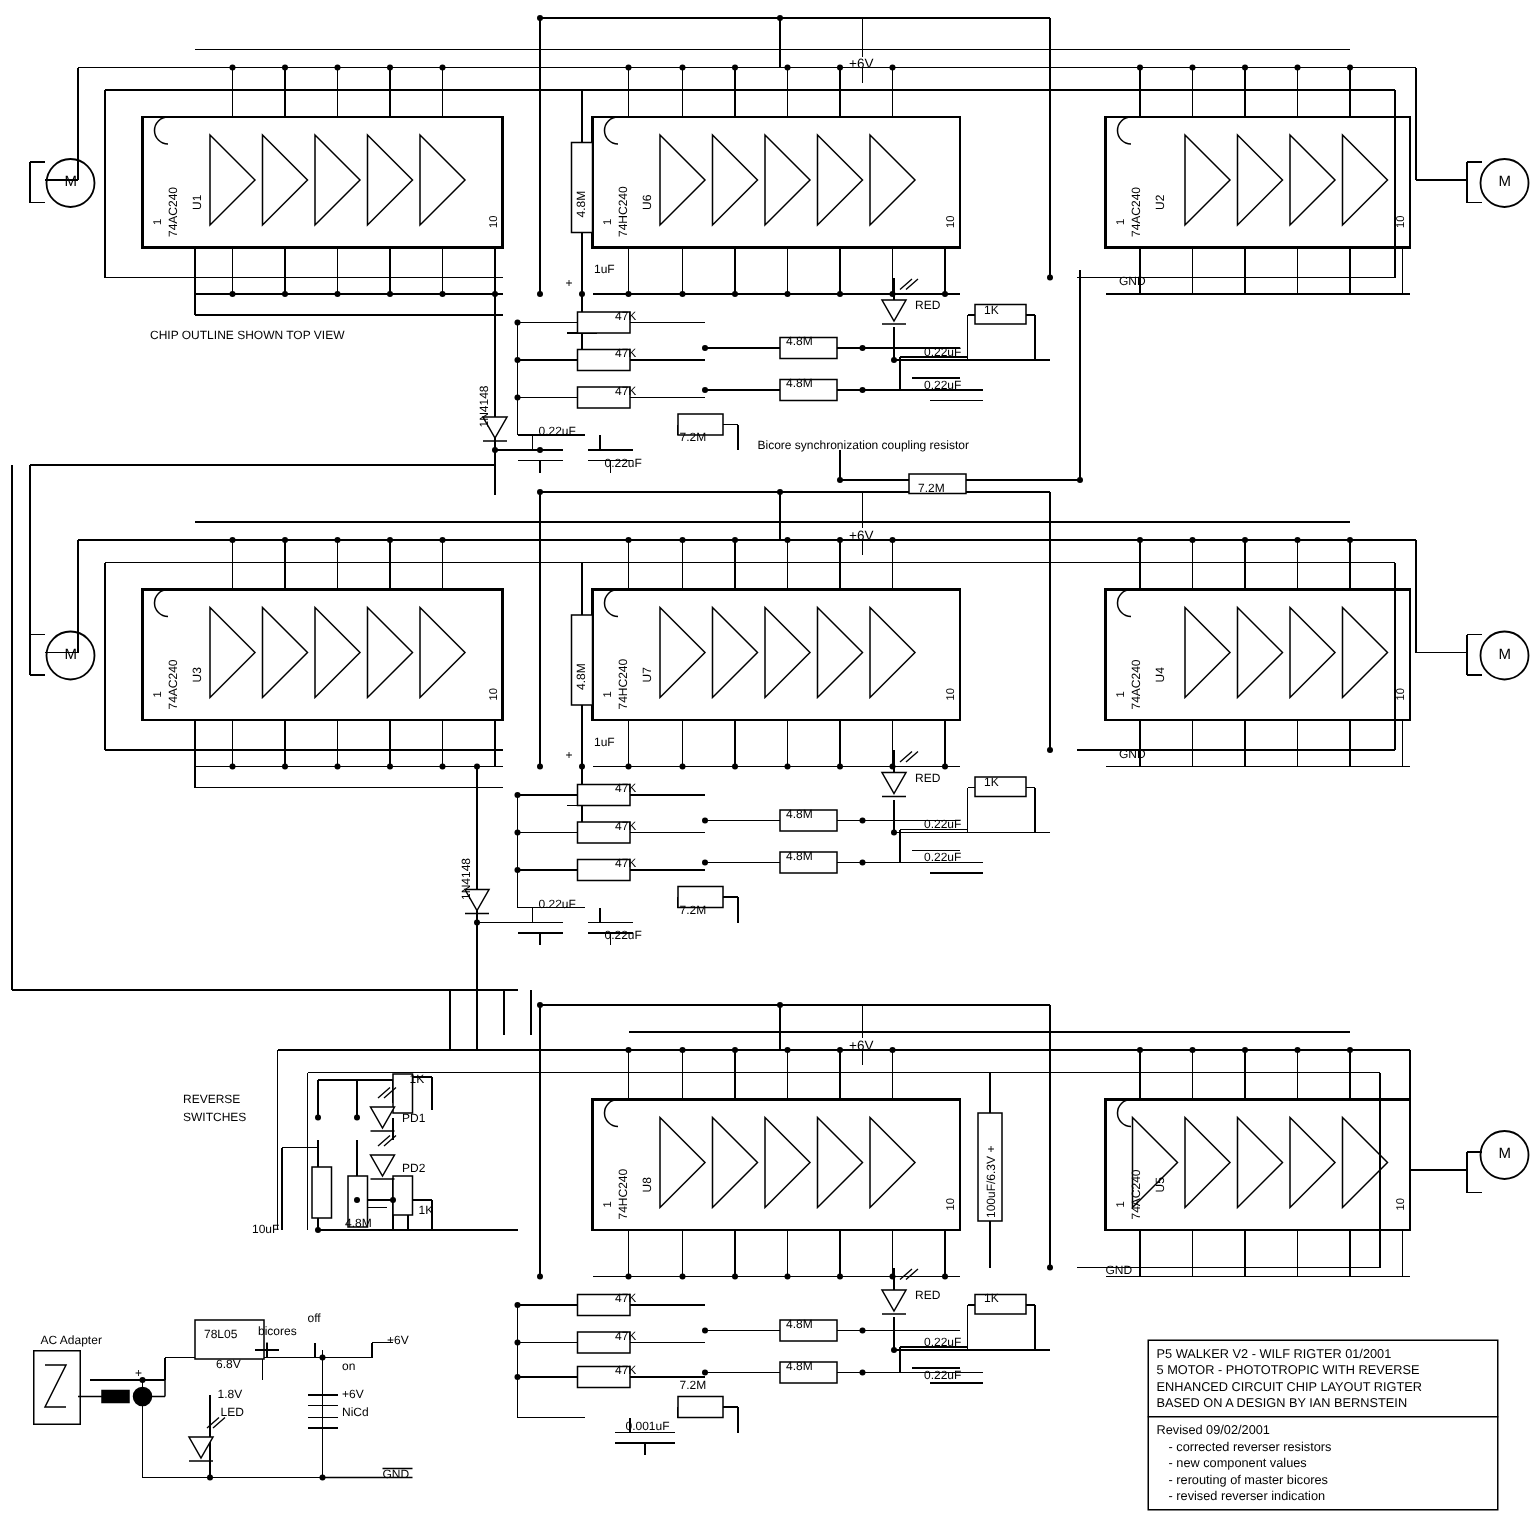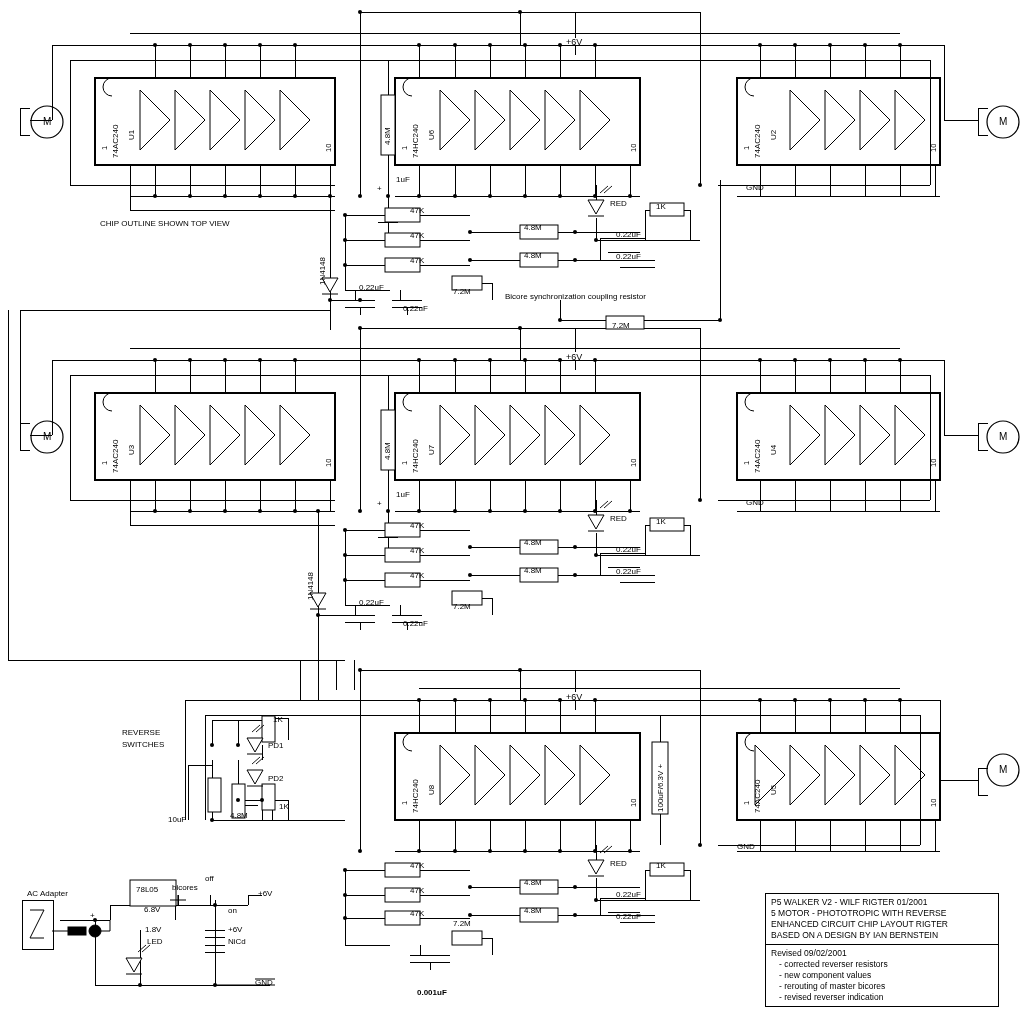--- a/index.html
+++ b/index.html
@@ -570,21 +570,21 @@
 <div class="lbl s8 vert" style="left:307px;top:600px;transform:rotate(-90deg);">1N4148</div>
 <div class="lbl s8" style="left:610px;top:515px;">RED</div>
 
 <div class="lbl s8" style="left:410px;top:862px;">47K</div>
 <div class="lbl s8" style="left:410px;top:887px;">47K</div>
 <div class="lbl s8" style="left:410px;top:910px;">47K</div>
 <div class="lbl s8" style="left:524px;top:879px;">4.8M</div>
 <div class="lbl s8" style="left:524px;top:907px;">4.8M</div>
 <div class="lbl s8" style="left:453px;top:920px;">7.2M</div>
 <div class="lbl s8" style="left:656px;top:862px;">1K</div>
-<div class="lbl s8" style="left:417px;top:989px;font-weight:bold;">0.001uF</div>
+<div class="lbl s8" style="left:417px;top:947px;">0.001uF</div>
 <div class="lbl s8" style="left:616px;top:891px;">0.22uF</div>
 <div class="lbl s8" style="left:616px;top:913px;">0.22uF</div>
 <div class="lbl s8" style="left:610px;top:860px;">RED</div>
 <div class="lbl s8 vert" style="left:657px;top:812px;transform:rotate(-90deg);">100uF/6.3V +</div>
 
 <div class="lbl s8" style="left:122px;top:729px;">REVERSE</div>
 <div class="lbl s8" style="left:122px;top:741px;">SWITCHES</div>
 <div class="lbl s8" style="left:273px;top:716px;">1K</div>
 <div class="lbl s8" style="left:279px;top:803px;">1K</div>
 <div class="lbl s8" style="left:268px;top:742px;">PD1</div>

